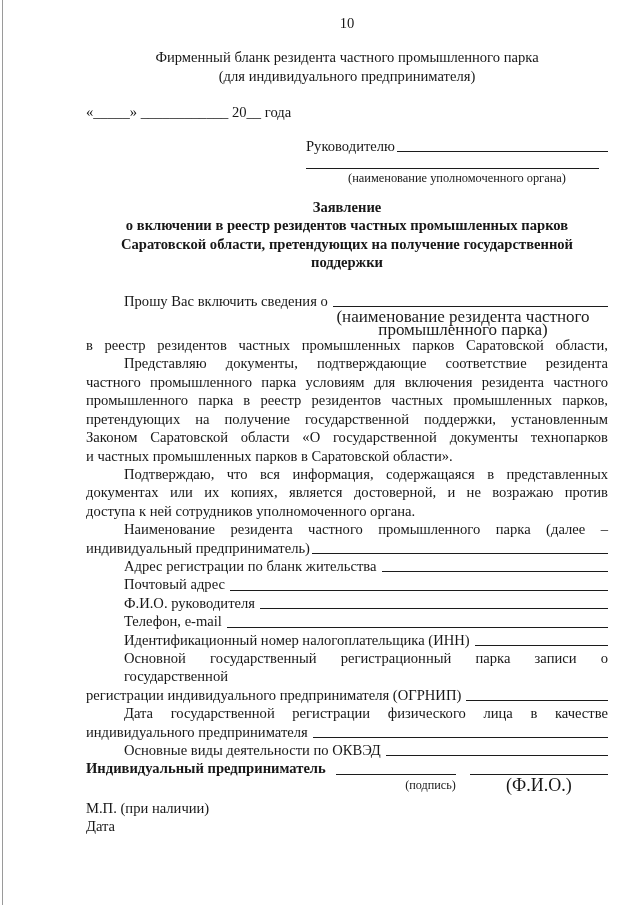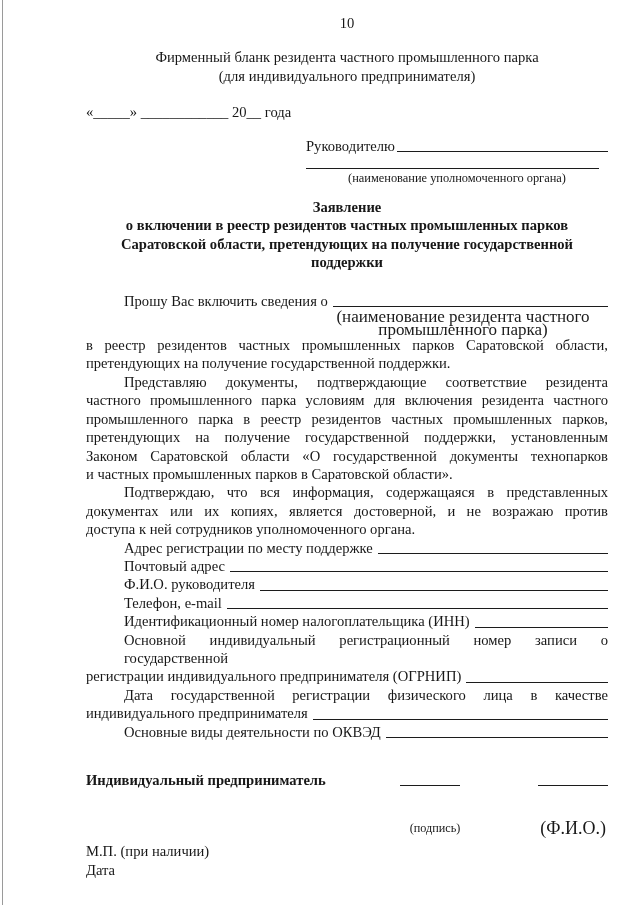--- a/index.html
+++ b/index.html
@@ -19,21 +19,21 @@
   .fill{flex:1 1 auto;border-bottom:1px solid #1c1c1c;margin:0 0 3px 5px;min-width:20px;}
   .fill.tight{margin-left:2px;}
   .pagenum{margin-bottom:16px;}
   .letterhead{margin-bottom:18px;}
   .dateline{margin-bottom:15px;}
   .addressee{margin-left:220px;margin-bottom:12px;}
   .addressee .line2{height:13px;border-bottom:1px solid #1c1c1c;width:97%;}
   .addressee .cap{text-align:center;font-size:12.4px;line-height:16px;padding-top:1px;}
   .title{margin-bottom:20px;}
   .p1cap{margin-left:232px;text-align:center;font-size:17px;line-height:13px;color:#1b1b1b;}
-  .sig{display:grid;grid-template-columns:auto 10px 1fr 14px 1.15fr;margin-top:30px;gap:32px;}
+  .sig{display:grid;grid-template-columns:auto 10px 1fr 14px 1.15fr;}
   .sig .lbl{grid-column:1;grid-row:1;font-weight:bold;}
   .sig .ln1{grid-column:3;grid-row:1;border-bottom:1px solid #1c1c1c;margin-bottom:3px;}
   .sig .ln2{grid-column:5;grid-row:1;border-bottom:1px solid #1c1c1c;margin-bottom:3px;}
   .sig .cp1{grid-column:3;grid-row:2;text-align:right;font-size:12.2px;line-height:15px;}
   .sig .cp2{grid-column:5;grid-row:2;text-align:center;font-size:18px;line-height:15px;}
   .footer{margin-top:6px;}
 </style>
 </head>
 <body>
 
@@ -65,43 +65,49 @@
     <div class="c b">Саратовской области, претендующих на получение государственной поддержки</div>
   </div>
 
   <div>
     <div class="row ind">
       <span>Прошу Вас включить сведения о</span>
       <span class="fill"></span>
     </div>
     <div class="p1cap">(наименование резидента частного промышленного парка)</div>
     <div class="jl">в реестр резидентов частных промышленных парков Саратовской области,</div>
-    <div>претендующих на получение государственной поддержки.</div>
   </div>
 
   <div>
     <div class="ind jl">Представляю документы, подтверждающие соответствие резидента</div>
     <div class="jl">частного промышленного парка условиям для включения резидента частного</div>
     <div class="jl">промышленного парка в реестр резидентов частных промышленных парков,</div>
     <div class="jl">претендующих на получение государственной поддержки, установленным</div>
     <div class="jl">Законом Саратовской области «О государственной документы технопарков</div>
     <div>и частных промышленных парков в Саратовской области».</div>
   </div>
 
   <div>
     <div class="ind jl">Подтверждаю, что вся информация, содержащаяся в представленных</div>
     <div class="jl">документах или их копиях, является достоверной, и не возражаю против</div>
     <div>доступа к ней сотрудников уполномоченного органа.</div>
   </div>
 
   <div>
 
+    <div>
+      <div class="ind jl">Наименование резидента частного промышленного парка (далее –</div>
+      <div class="row">
+        <span>индивидуальный предприниматель)</span>
+        <span class="fill tight"></span>
+      </div>
+    </div>
 
     <div class="row ind">
-      <span>Адрес регистрации по месту поддержке</span>
+      <span>Адрес регистрации по бланк жительства</span>
       <span class="fill"></span>
     </div>
 
     <div class="row ind">
       <span>Почтовый адрес</span>
       <span class="fill"></span>
     </div>
 
     <div class="row ind">
       <span>Ф.И.О. руководителя</span>
@@ -112,21 +118,21 @@
       <span>Телефон, e-mail</span>
       <span class="fill"></span>
     </div>
 
     <div class="row ind">
       <span>Идентификационный номер налогоплательщика (ИНН)</span>
       <span class="fill"></span>
     </div>
 
     <div>
-      <div class="ind jl">Основной индивидуальный регистрационный номер записи о государственной</div>
+      <div class="ind jl">Основной государственный регистрационный парка записи о государственной</div>
       <div class="row">
         <span>регистрации индивидуального предпринимателя (ОГРНИП)</span>
         <span class="fill"></span>
       </div>
     </div>
 
     <div>
       <div class="ind jl">Дата государственной регистрации физического лица в качестве</div>
       <div class="row">
         <span>индивидуального предпринимателя</span>

